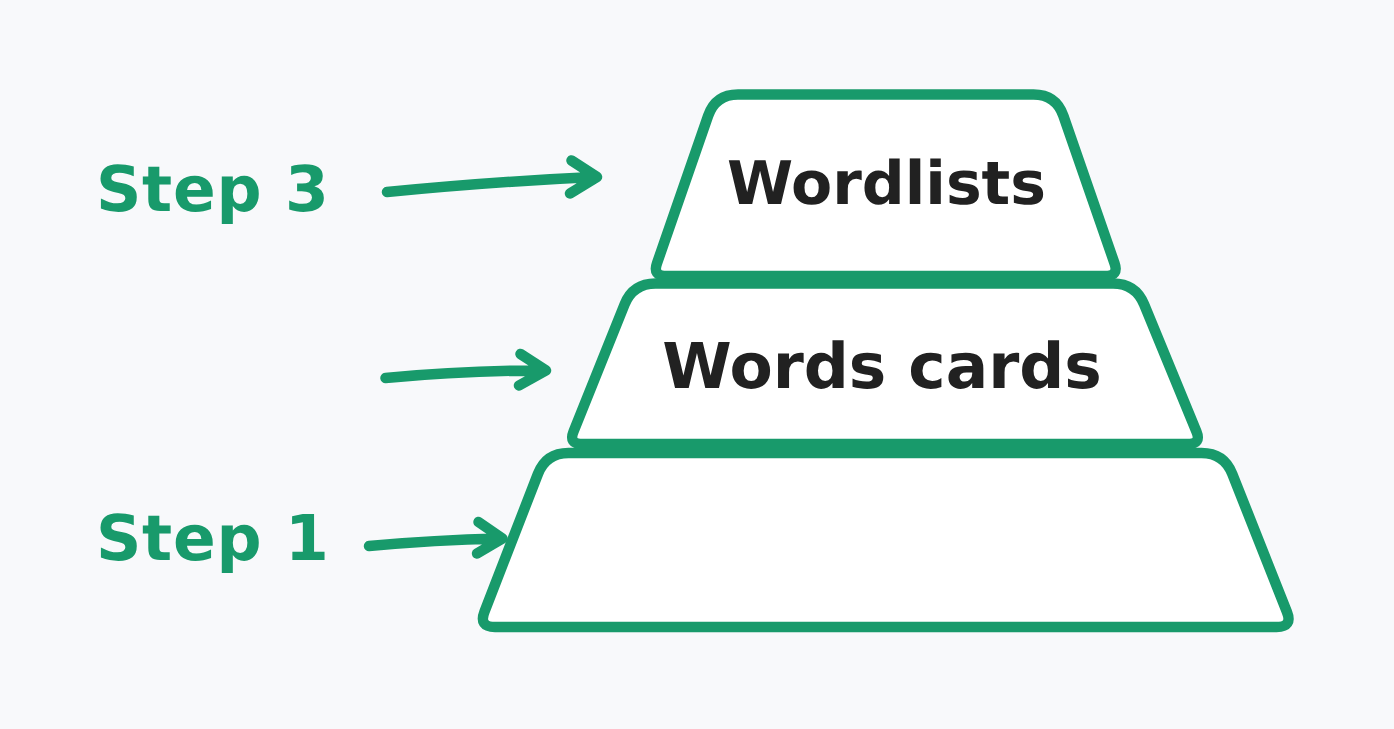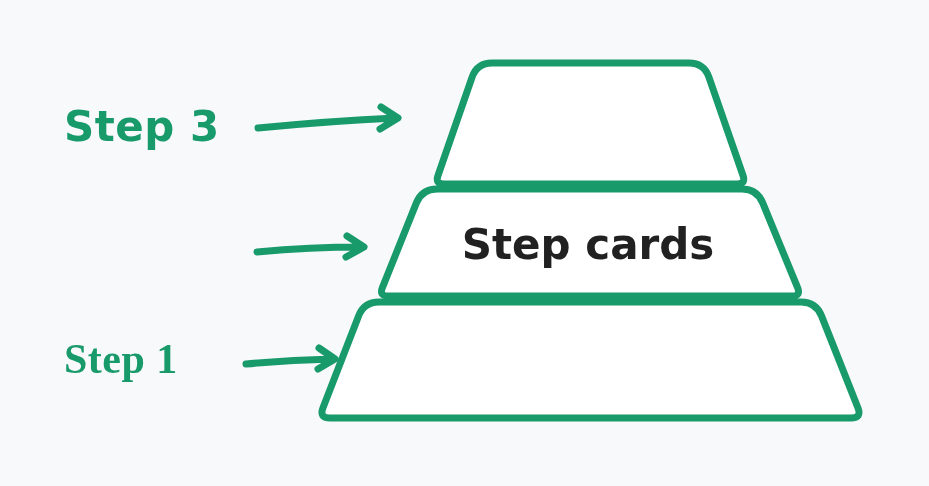--- a/index.html
+++ b/index.html
@@ -96,17 +96,18 @@
     </g>
     <g>
       <path class="arrow-path" d="M257,252 Q310,247 362,247 M347,236 L364,247 L346,257"></path>
     </g>
     <g>
       <path class="arrow-path" d="M246,364 Q290,360 333,359 M319,348 L335,359 L318,369"></path>
     </g>
   </svg>
 
   <div class="step-label" style="left:64px; top:127px;">Step 3</div>
-  <div class="step-label" style="left:64px; top:360px;font-family:Liberation Serif, serif;">Step 1</div>
+  <div class="step-label" style="left:64px; top:360px;">Step 1</div>
 
-  <div class="tier-label t2" style="left:588px; top:245px;">Step cards</div>
+  <div class="tier-label t3" style="left:591px; top:124px;">Wordlists</div>
+  <div class="tier-label t2" style="left:588px; top:245px;">Words cards</div>
 
 </div>
 
 </body></html>

